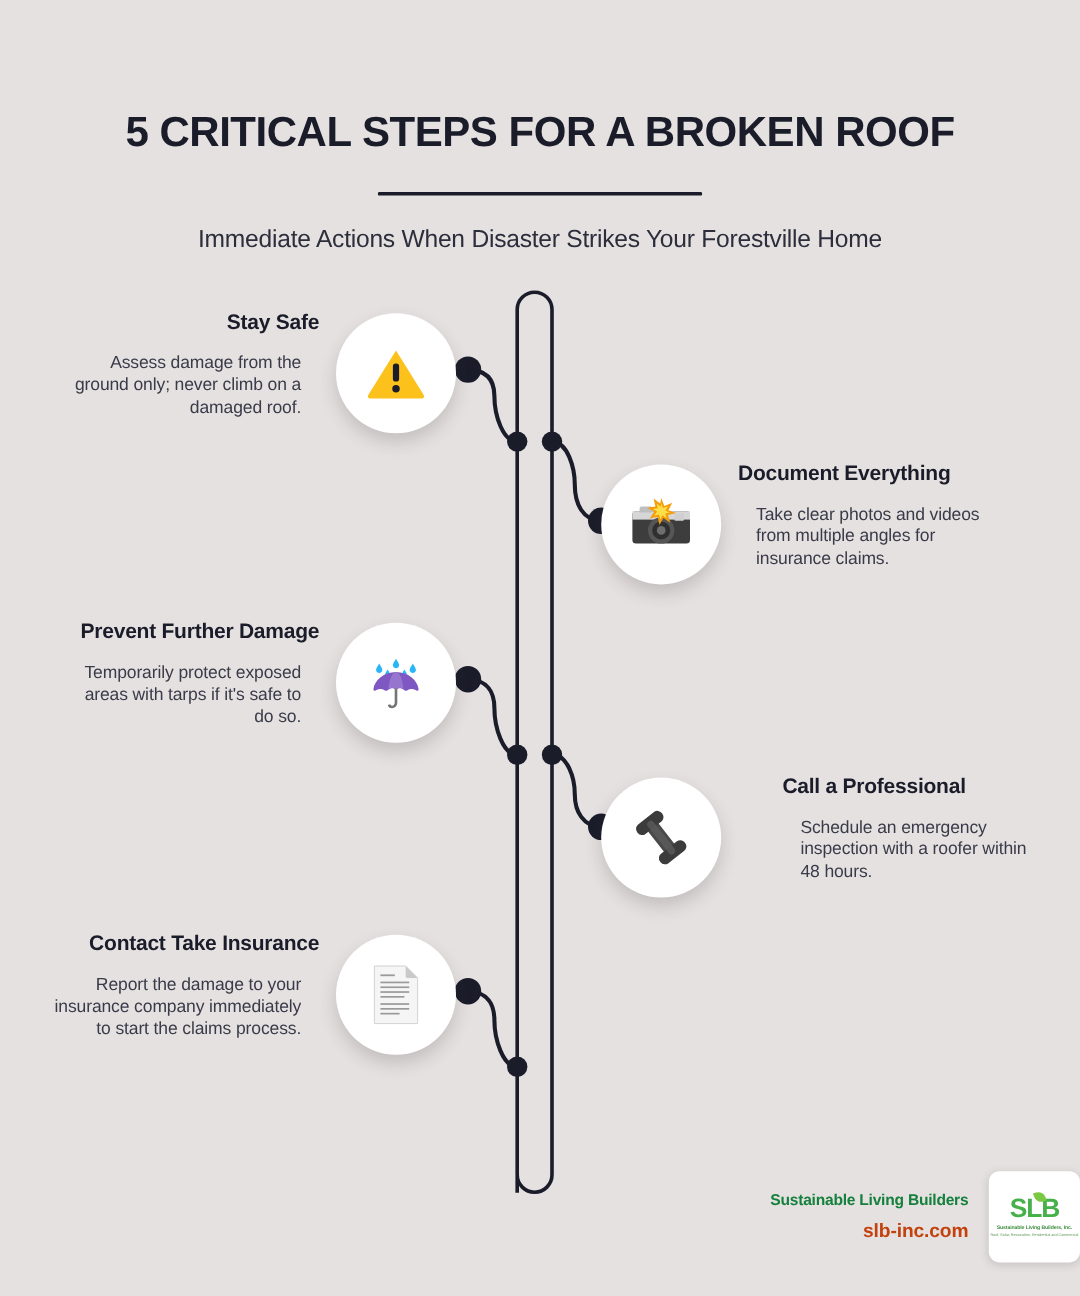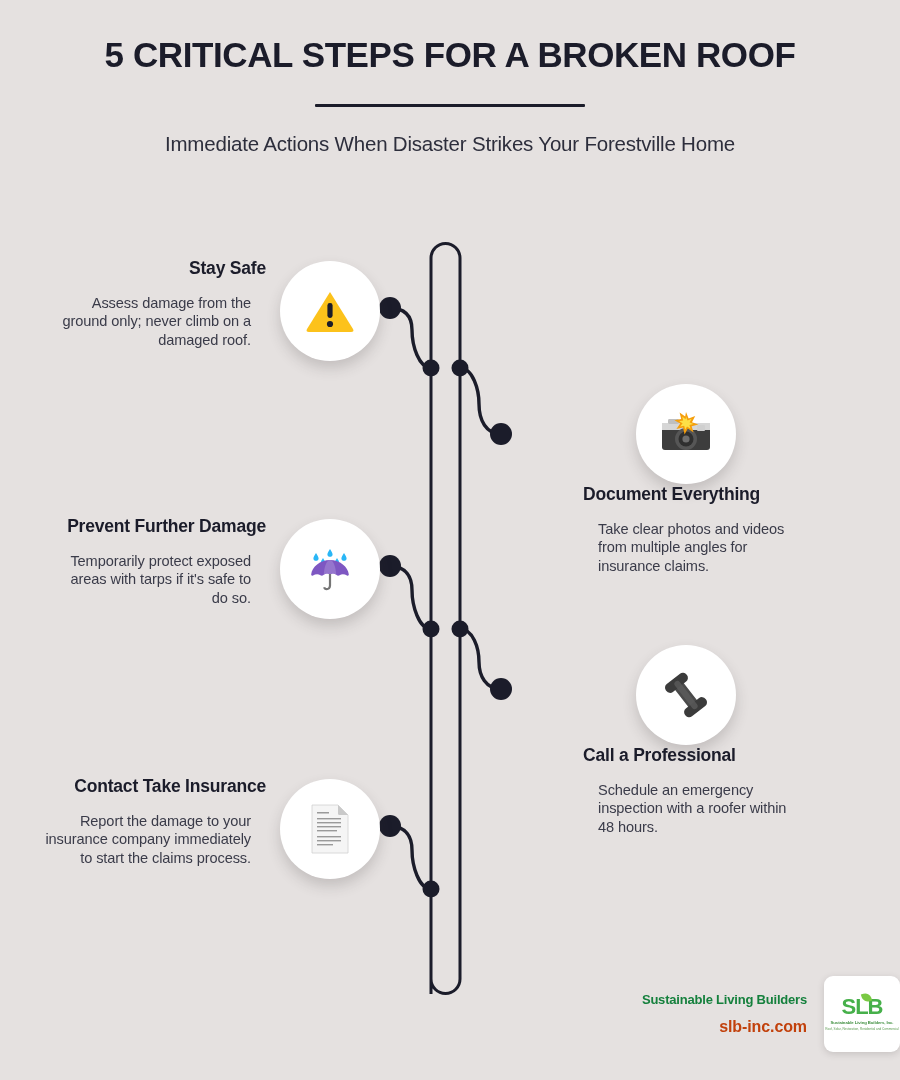--- a/index.html
+++ b/index.html
@@ -19,21 +19,21 @@
 
   
   .header {
     position: absolute;
     top: 0; left: 0;
     width: 900px;
     text-align: center;
   }
   .page-title {
     margin: 0;
-    padding-top: 36px;
+    padding-top: 92px;
     font-size: 35px;
     font-weight: bold;
     letter-spacing: -0.4px;
     color: #1b1c2a;
     line-height: 1.1;
   }
   .title-divider {
     width: 270px;
     height: 3px;
     background: #1b1c2a;
@@ -71,21 +71,21 @@
   }
   .node-dot { fill: #1b1c2a; }
 
   
   .step {
     position: absolute;
     display: flex;
     align-items: center;
   }
   .step.left  { flex-direction: row; }
-  .step.right { flex-direction: column; }
+  .step.right { flex-direction: row; }
 
   .step-text {
     width: 220px;
   }
   .step.left .step-text  { text-align: right; margin-right: 14px; }
   .step.right .step-text { text-align: left;  margin-left: 14px; }
 
   .step-title {
     margin: 0 0 6px 0;
     font-size: 17.5px;
@@ -281,21 +281,21 @@
         <path d="M19 15 C20.3 17.1 21.1 18.4 21.1 19.4 C21.1 20.5 20.2 21.3 19 21.3 C17.8 21.3 16.9 20.5 16.9 19.4 C16.9 18.4 17.7 17.1 19 15 Z"></path>
         <path d="M33 15 C34.3 17.1 35.1 18.4 35.1 19.4 C35.1 20.5 34.2 21.3 33 21.3 C31.8 21.3 30.9 20.5 30.9 19.4 C30.9 18.4 31.7 17.1 33 15 Z"></path>
       </g>
       <path d="M26 17 C36 17 44 24 44.8 31.2 C45 32.4 44 33 43 32.4 C40.6 31 37.8 30.6 35.6 32.2 C34.6 32.9 33.4 32.8 32.6 32 C30.8 30.2 27.8 29.8 26 31.8 C24.2 29.8 21.2 30.2 19.4 32 C18.6 32.8 17.4 32.9 16.4 32.2 C14.2 30.6 11.4 31 9 32.4 C8 33 7 32.4 7.2 31.2 C8 24 16 17 26 17 Z" fill="#7e57c2"></path>
       <path d="M26 17 C29.4 17 31.8 24 32.2 31.4 C30.6 30.1 27.6 30 26 31.8 C24.4 30 21.4 30.1 19.8 31.4 C20.2 24 22.6 17 26 17 Z" fill="#9575cd"></path>
       <path d="M24.9 31 L27.1 31 L27.1 42.5 C27.1 45.4 25.1 47.2 22.7 47.2 C20.8 47.2 19.4 46 19.1 44.4 L21.3 43.9 C21.5 44.7 22 45.1 22.7 45.1 C23.9 45.1 24.9 44.2 24.9 42.5 Z" fill="#757575"></path>
     </svg>
   </div>
 </div>
 
-<div class="step right" style="left:501px; top:645px; width:370px;">
+<div class="step right" style="left:501px; top:645px; width:370px;gap:37px;">
   <div class="step-circle">
     <svg class="icon-svg" width="52" height="52" viewBox="0 0 52 52">
       <g transform="rotate(-38 26 26)">
         <rect x="20.5" y="6" width="11" height="40" rx="5" fill="#4a4a4a"></rect>
         <rect x="13" y="5.5" width="26" height="10" rx="4.6" fill="#3b3b3b"></rect>
         <rect x="13" y="36.5" width="26" height="10" rx="4.6" fill="#3b3b3b"></rect>
         <rect x="23" y="9" width="6" height="34" rx="3" fill="#5e5e5e" opacity="0.75"></rect>
       </g>
     </svg>
   </div>

